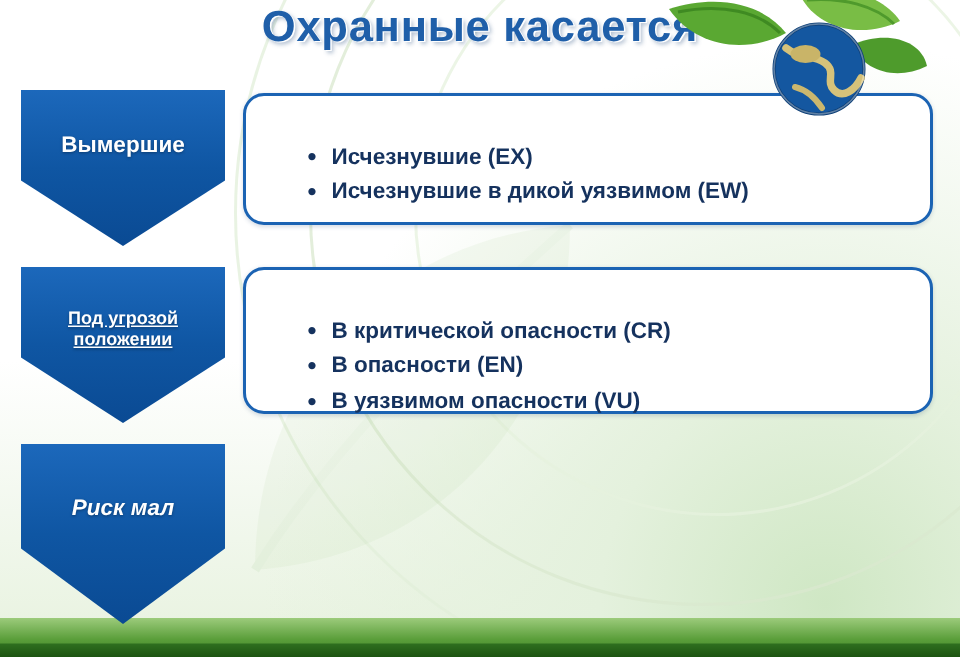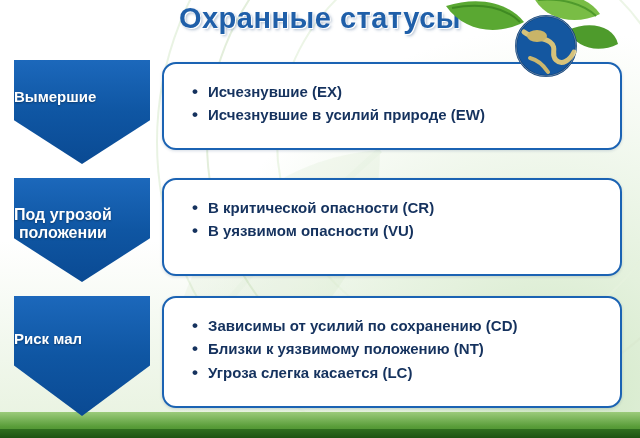--- a/index.html
+++ b/index.html
@@ -98,54 +98,54 @@
   
   .chevron {
     position: relative;
     width: 136px;
     flex: 0 0 136px;
     background: linear-gradient(180deg, #1a63b4 0%, #11529c 45%, #0b4display 100%);
     background: linear-gradient(180deg, #1c68bb 0%, #0f56a3 50%, #0a4a93 100%);
     clip-path: polygon(0 0, 100% 0, 100% 58%, 50% 100%, 0 58%);
     display: flex;
     align-items: flex-start;
-    justify-content: flex-start;
+    justify-content: center;
     padding-top: 28px;
     box-sizing: border-box;
   }
-  .row-3 .chevron { padding-top: 34px; }
+  .row-3 .chevron { padding-top: 34px; font-style: italic; }
   .chevron-label {
     color: #ffffff;
     font-weight: bold;
     font-size: 15px;
     text-align: center;
     line-height: 1.15;
     text-shadow: 0 1px 2px rgba(0,0,0,.35);
   }
-  .chevron-label.small { font-size: 16px; }
+  .chevron-label.small { font-size: 12px; text-decoration: underline; }
 
   
   .content-box {
     position: relative;
     flex: 1 1 auto;
     margin-left: 12px;
     background: #ffffff;
     border: 2px solid #1b63b3;
     border-radius: 14px;
     box-sizing: border-box;
     padding: 12px 16px 10px 22px;
     box-shadow: 0 1px 3px rgba(30,60,110,.18);
   }
   .row-1 .content-box { height: 88px; margin-top: 2px; }
   .row-2 .content-box { height: 98px; margin-top: 0; }
   .row-3 .content-box { height: 112px; margin-top: 0; }
 
   ul.bullets {
     list-style: none;
-    margin: 4px;
+    margin: 17px;
     padding: 0;
   }
   ul.bullets li {
     position: relative;
     padding-left: 18px;
     font-size: 15px;
     font-weight: bold;
     color: #15325e;
     line-height: 1.55;
     white-space: nowrap;
@@ -166,21 +166,21 @@
 
   <div class="arc arc1"></div>
   <div class="arc arc2"></div>
   <div class="arc arc3"></div>
 
   <svg class="watermark" viewBox="0 0 300 300">
     <path d="M40 260 C40 140 120 40 250 30 C250 150 170 250 40 260 Z" fill="#b9d7a6"></path>
     <path d="M40 260 C90 180 160 110 250 30" stroke="#9cc688" stroke-width="6" fill="none"></path>
   </svg>
 
-  <div class="title">Охранные статусы</div>
+  <div class="title">Охранные касается</div>
 
   <svg class="art" viewBox="0 0 180 92">
 
     <path d="M8 10 C40 0 70 6 86 26 C60 40 26 36 8 10 Z" fill="#5aa832"></path>
     <path d="M14 12 C44 6 68 12 82 26" stroke="#3f8a22" stroke-width="2" fill="none"></path>
     <path d="M96 2 C120 -8 150 0 162 18 C138 30 108 24 96 2 Z" fill="#79bd45"></path>
     <path d="M100 4 C124 2 146 8 158 20" stroke="#4f9a2c" stroke-width="2" fill="none"></path>
     <path d="M130 34 C152 24 176 30 180 48 C160 58 138 52 130 34 Z" fill="#4e9b2c"></path>
 
     <circle cx="108" cy="50" r="30" fill="#1457a0"></circle>
@@ -191,48 +191,42 @@
     <circle cx="108" cy="50" r="30" fill="none" stroke="rgba(255,255,255,.35)" stroke-width="1"></circle>
   </svg>
 
   <div class="row row-1">
     <div class="chevron">
       <div class="chevron-label">Вымершие</div>
     </div>
     <div class="content-box">
       <ul class="bullets">
         <li>Исчезнувшие (EX)</li>
-        <li>Исчезнувшие в усилий природе (EW)</li>
+        <li>Исчезнувшие в дикой уязвимом (EW)</li>
       </ul>
     </div>
   </div>
 
   <div class="row row-2">
     <div class="chevron">
       <div class="chevron-label small">
         <span>Под угрозой</span><br>
         <span>положении</span>
       </div>
     </div>
     <div class="content-box">
       <ul class="bullets">
         <li>В критической опасности (CR)</li>
+        <li>В опасности (EN)</li>
         <li>В уязвимом опасности (VU)</li>
       </ul>
     </div>
   </div>
 
   <div class="row row-3">
     <div class="chevron">
       <div class="chevron-label">Риск мал</div>
     </div>
-    <div class="content-box">
-      <ul class="bullets">
-        <li>Зависимы от усилий по сохранению (CD)</li>
-        <li>Близки к уязвимому положению (NT)</li>
-        <li>Угроза слегка касается (LC)</li>
-      </ul>
-    </div>
   </div>
 
   <div class="bottom-band"></div>
   <div class="bottom-band-dark"></div>
 </div>
 
 </body></html>

